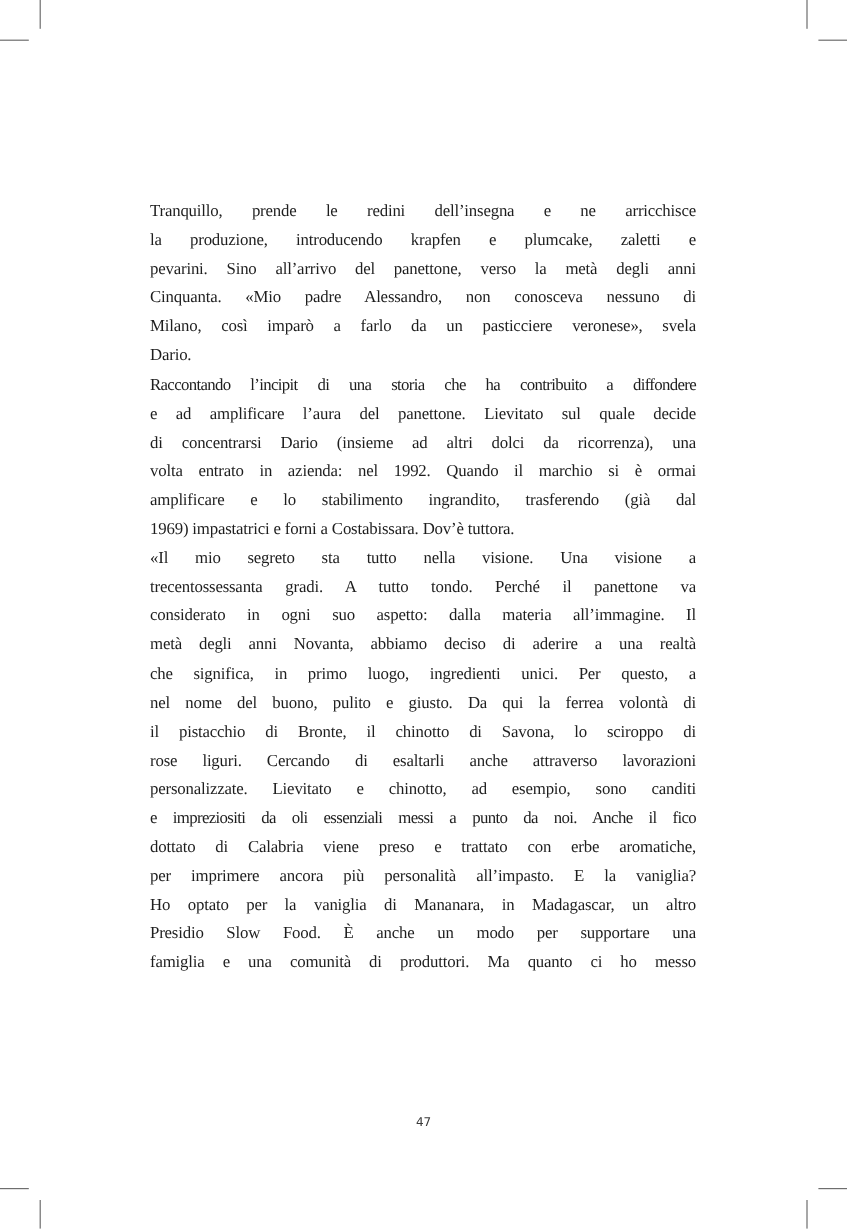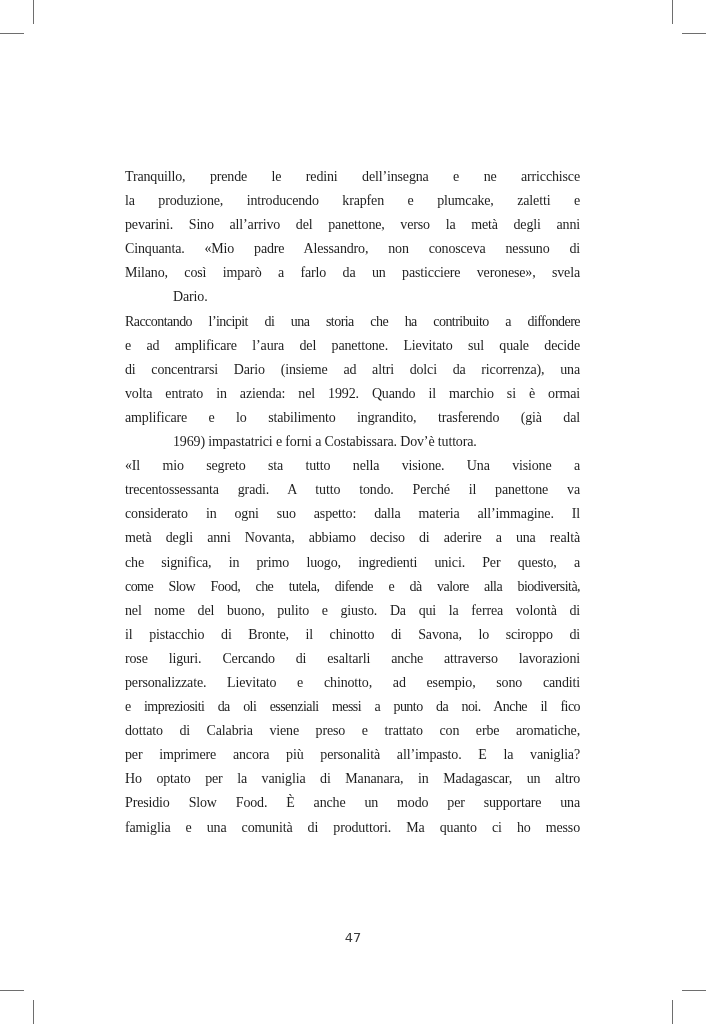--- a/index.html
+++ b/index.html
@@ -34,32 +34,31 @@
       display: block;
       white-space: nowrap;
       height: 24.1px;
       text-align: justify;
       text-align-last: justify;
       letter-spacing: -0.15px;
     }
     .line.last {
       text-align: left;
       text-align-last: left;
-      margin-left: 48px;
     }
     .line.tight { letter-spacing: -0.55px; word-spacing: -1px; }
 
     #page-number {
       position: absolute;
       left: 0;
       width: 706px;
       top: 930px;
       text-align: center;
       font-family: "DejaVu Sans", "Liberation Sans", sans-serif;
-      font-size: 13px;
+      font-size: 10px;
       color: #3a3a3a;
     }
   </style>
 </head>
 <body>
 
 <div class="crop v" style="left:33px; top:0;"></div>
 <div class="crop h" style="left:0; top:33px;"></div>
 <div class="crop v" style="left:672px; top:0;"></div>
 <div class="crop h" style="left:682px; top:33px;"></div>
@@ -87,21 +86,20 @@
     <span class="line" style="">amplificare e lo stabilimento ingrandito, trasferendo (già dal</span>
     <span class="line last" style="">1969) impastatrici e forni a Costabissara. Dov’è tuttora.</span>
   </div>
 
   <div>
     <span class="line" style="">«Il mio segreto sta tutto nella visione. Una visione a</span>
     <span class="line" style="">trecentossessanta gradi. A tutto tondo. Perché il panettone va</span>
     <span class="line" style="">considerato in ogni suo aspetto: dalla materia all’immagine. Il</span>
     <span class="line" style="">metà degli anni Novanta, abbiamo deciso di aderire a una realtà</span>
     <span class="line" style="">che significa, in primo luogo, ingredienti unici. Per questo, a</span>
-    <span class="line tight" style="">come Slow Food, che tutela, difende e dà valore alla biodiversità,</span>
     <span class="line" style="">nel nome del buono, pulito e giusto. Da qui la ferrea volontà di</span>
     <span class="line" style="">il pistacchio di Bronte, il chinotto di Savona, lo sciroppo di</span>
     <span class="line" style="">rose liguri. Cercando di esaltarli anche attraverso lavorazioni</span>
     <span class="line" style="">personalizzate. Lievitato e chinotto, ad esempio, sono canditi</span>
     <span class="line tight" style="">e impreziositi da oli essenziali messi a punto da noi. Anche il fico</span>
     <span class="line" style="">dottato di Calabria viene preso e trattato con erbe aromatiche,</span>
     <span class="line" style="">per imprimere ancora più personalità all’impasto. E la vaniglia?</span>
     <span class="line" style="">Ho optato per la vaniglia di Mananara, in Madagascar, un altro</span>
     <span class="line" style="">Presidio Slow Food. È anche un modo per supportare una</span>
     <span class="line" style="">famiglia e una comunità di produttori. Ma quanto ci ho messo</span>

